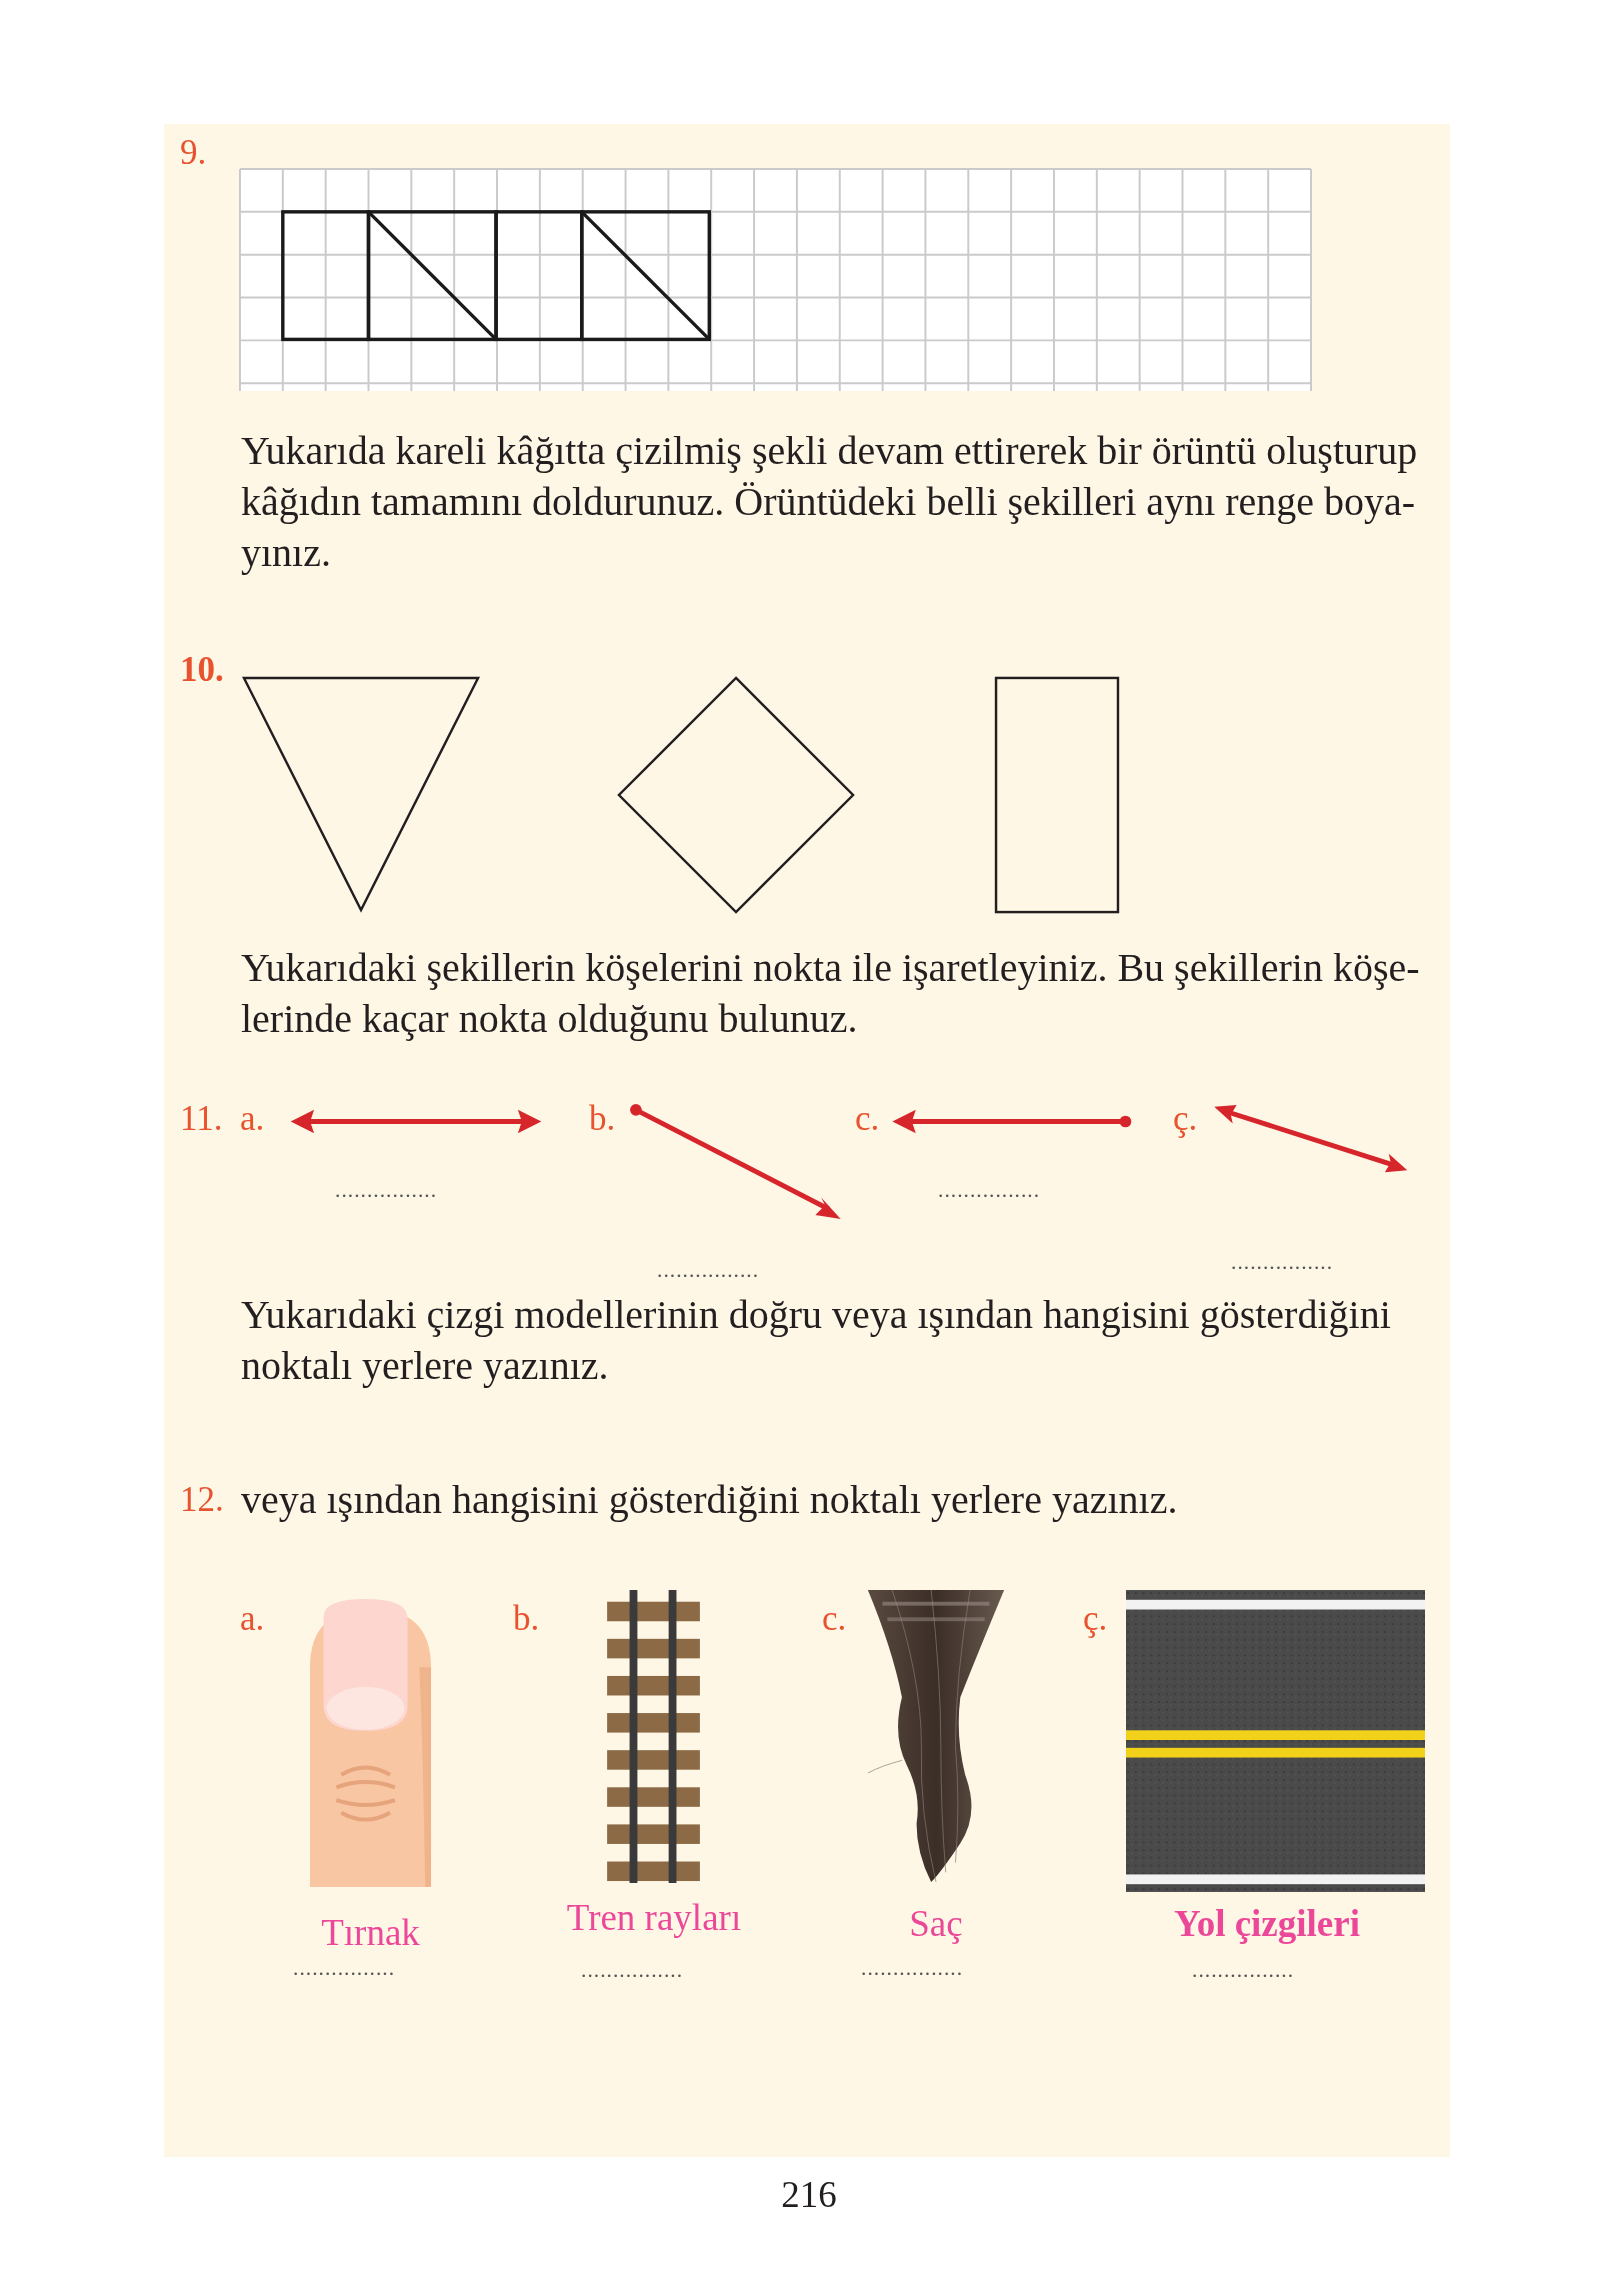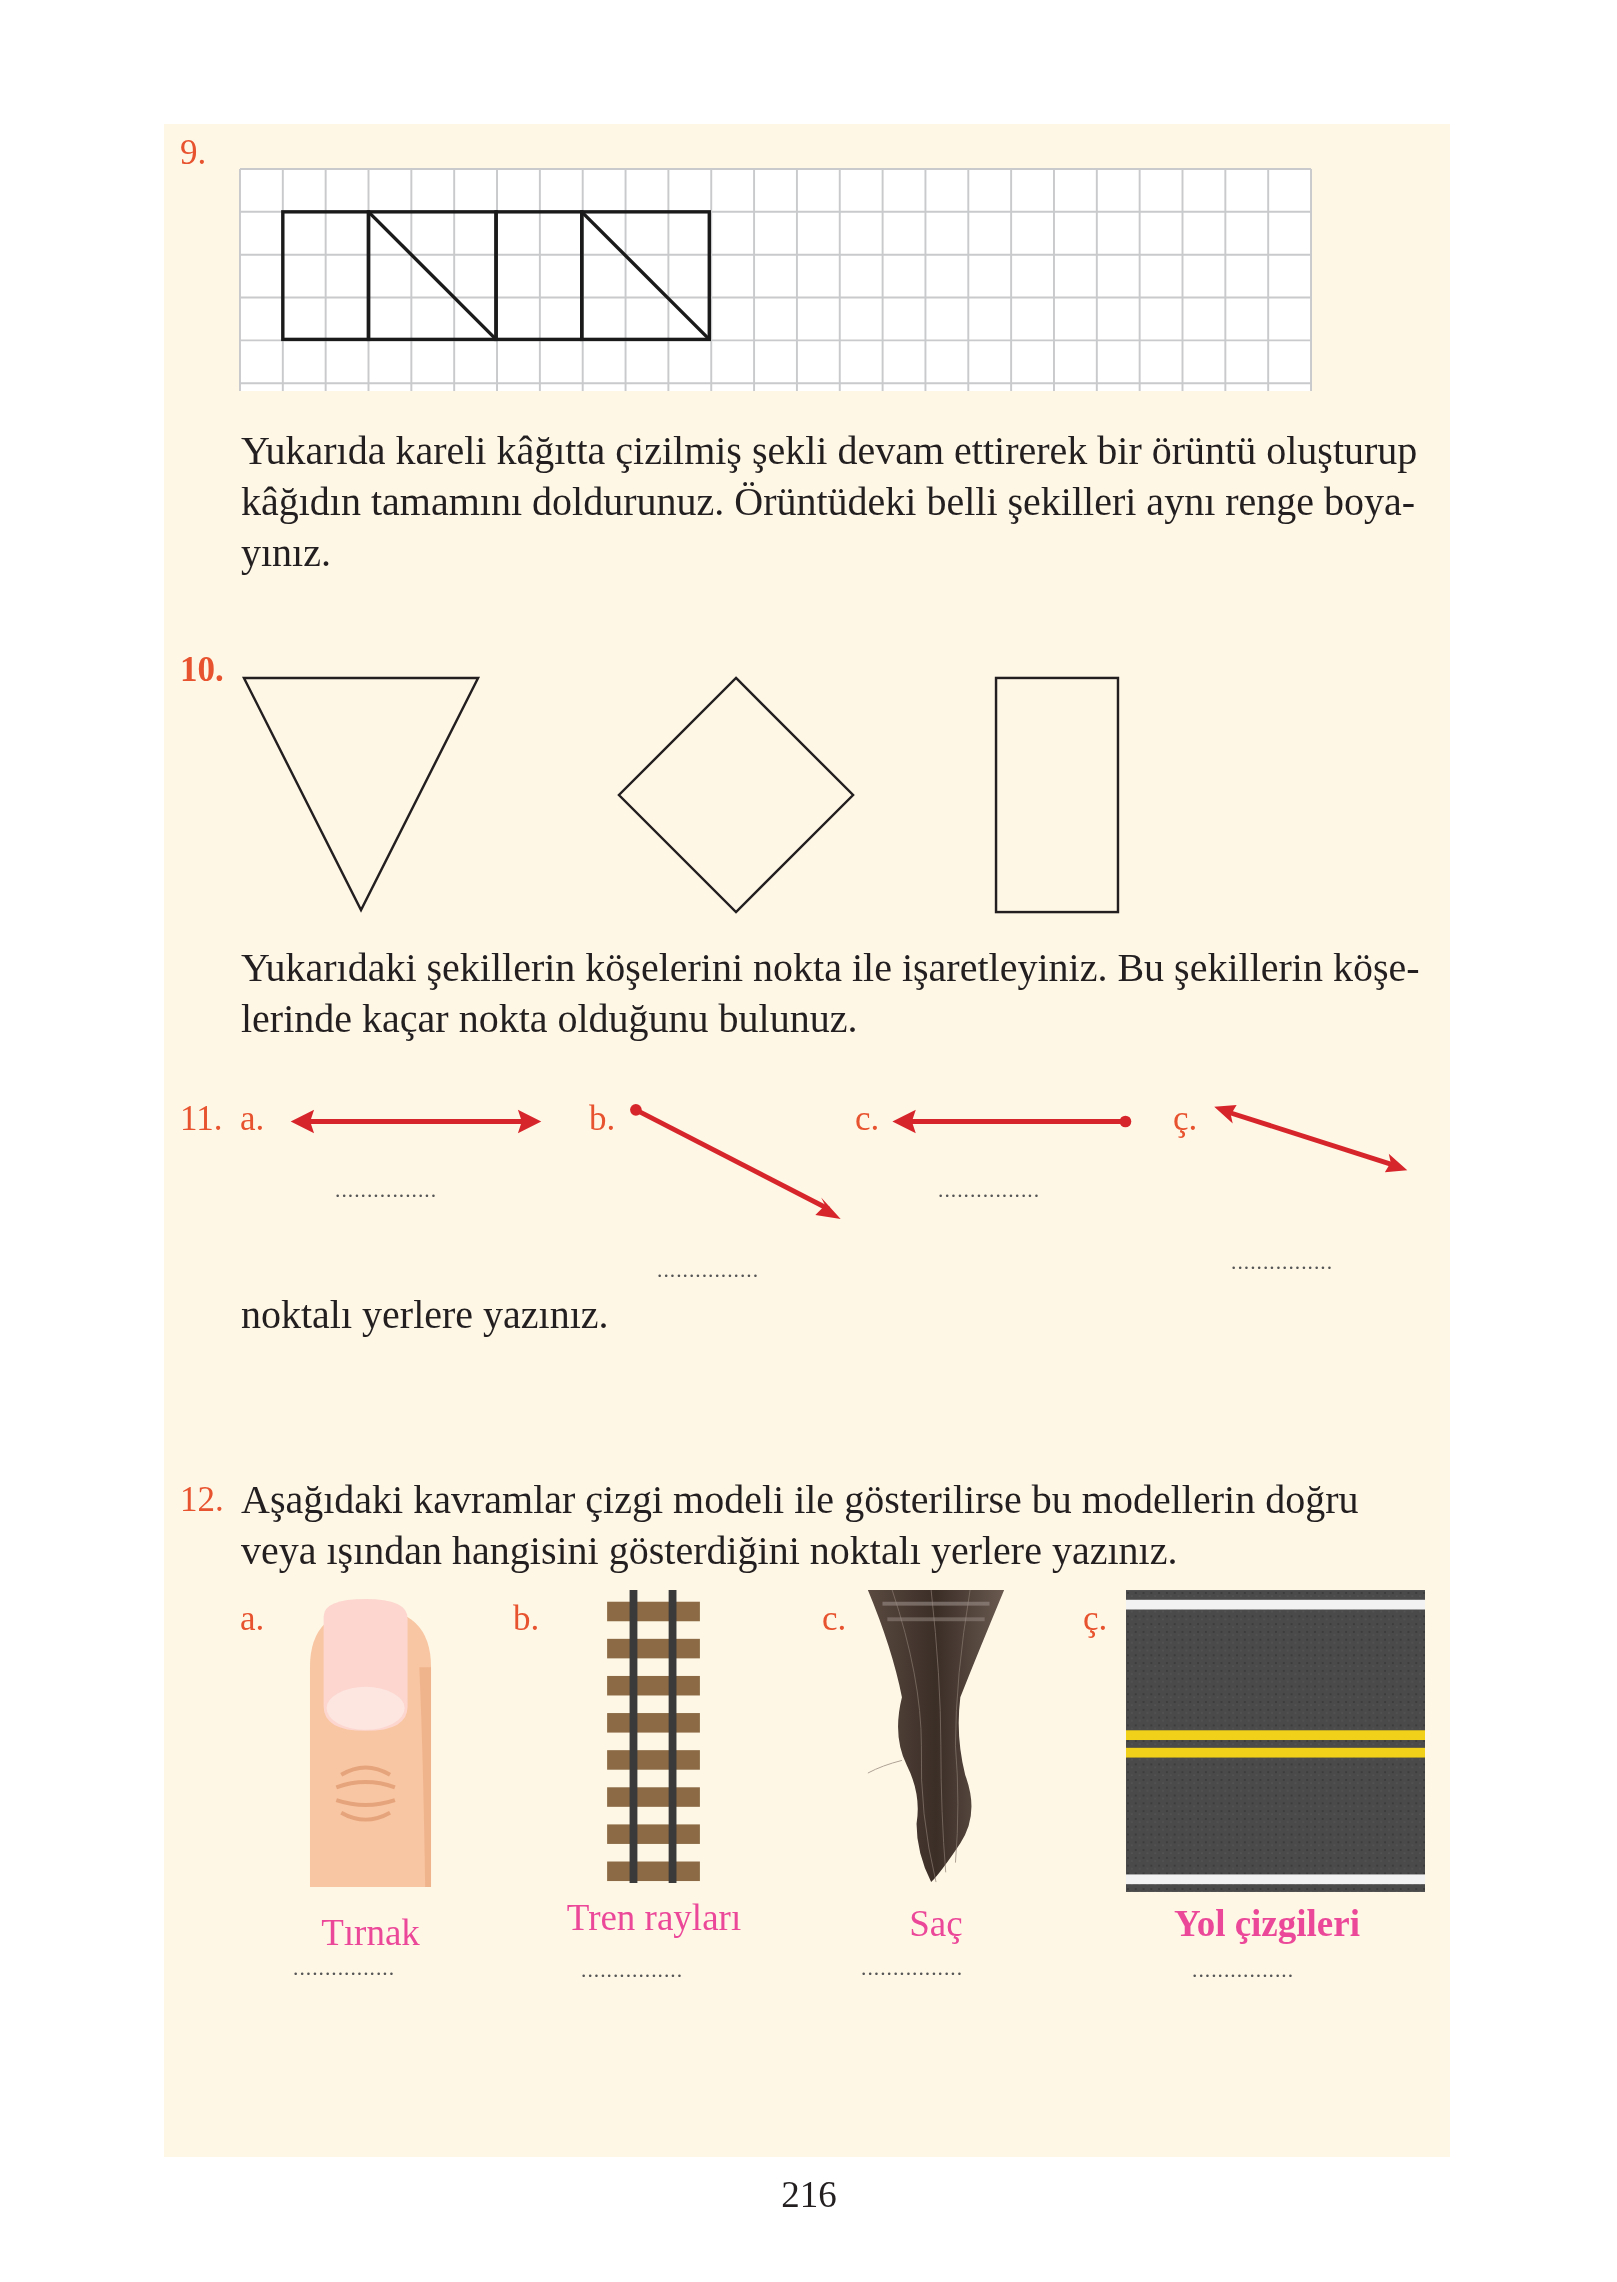--- a/index.html
+++ b/index.html
@@ -112,26 +112,26 @@
     <polygon points="1245,1135 1268,1133 1262,1143 1264,1152" stroke="none"></polygon>
     <polygon points="1443,1200 1420,1202 1426,1192 1424,1183" stroke="none"></polygon>
   </g>
 </svg>
 <div class="dots" style="left:335px;top:1178px;">................</div>
 <div class="dots" style="left:657px;top:1258px;">................</div>
 <div class="dots" style="left:938px;top:1178px;">................</div>
 <div class="dots" style="left:1231px;top:1250px;">................</div>
 
 <div class="txt just" style="left:241px;top:1289px;width:1200px;">
+  <div>Yukarıdaki çizgi modellerinin doğru veya ışından hangisini gösterdiğini</div>
   <div>noktalı yerlere yazınız.</div>
 </div>
 
 <div class="num" style="left:180px;top:1480px;">12.</div>
 <div class="txt just" style="left:241px;top:1474px;width:1200px;">
-  <div>Aşağıdaki kavramlar çizgi modeli ile gösterilirse bu modellerin doğru</div>
   <div>veya ışından hangisini gösterdiğini  noktalı yerlere yazınız.</div>
 </div>
 
 <div class="lbl" style="left:240px;top:1599px;">a.</div>
 <div class="lbl" style="left:513px;top:1599px;">b.</div>
 <div class="lbl" style="left:822px;top:1599px;">c.</div>
 <div class="lbl" style="left:1083px;top:1599px;">ç.</div>
 
 <svg style="left:302px;top:1599px;" width="137" height="288" viewBox="0 0 140 295">
   <path d="M8,295 L8,70 Q8,10 70,10 Q132,10 132,70 L132,295 Z" fill="#f8c6a2"></path>

